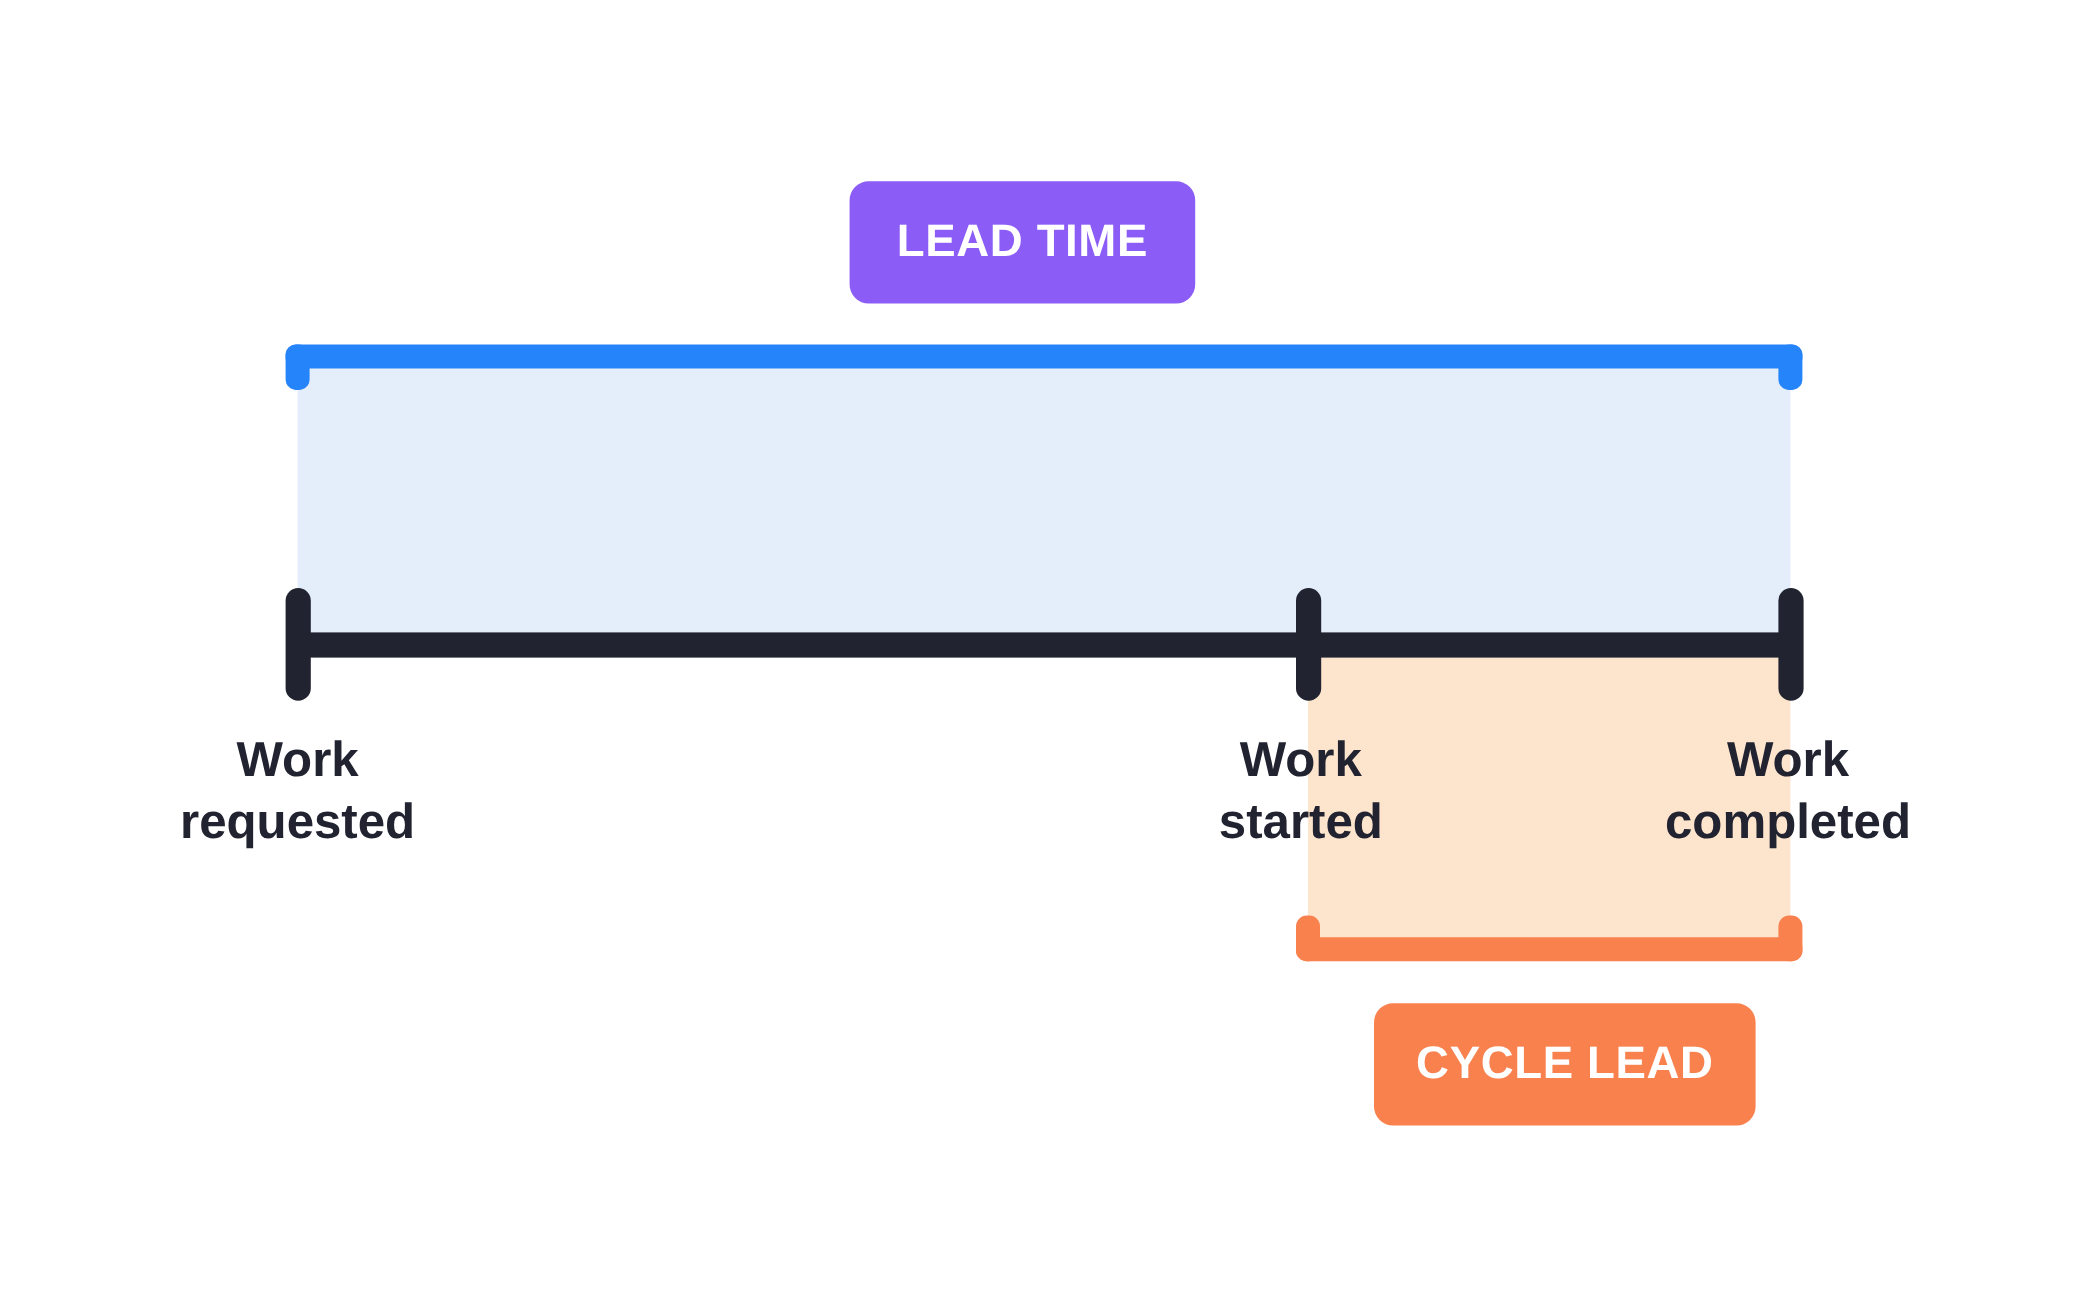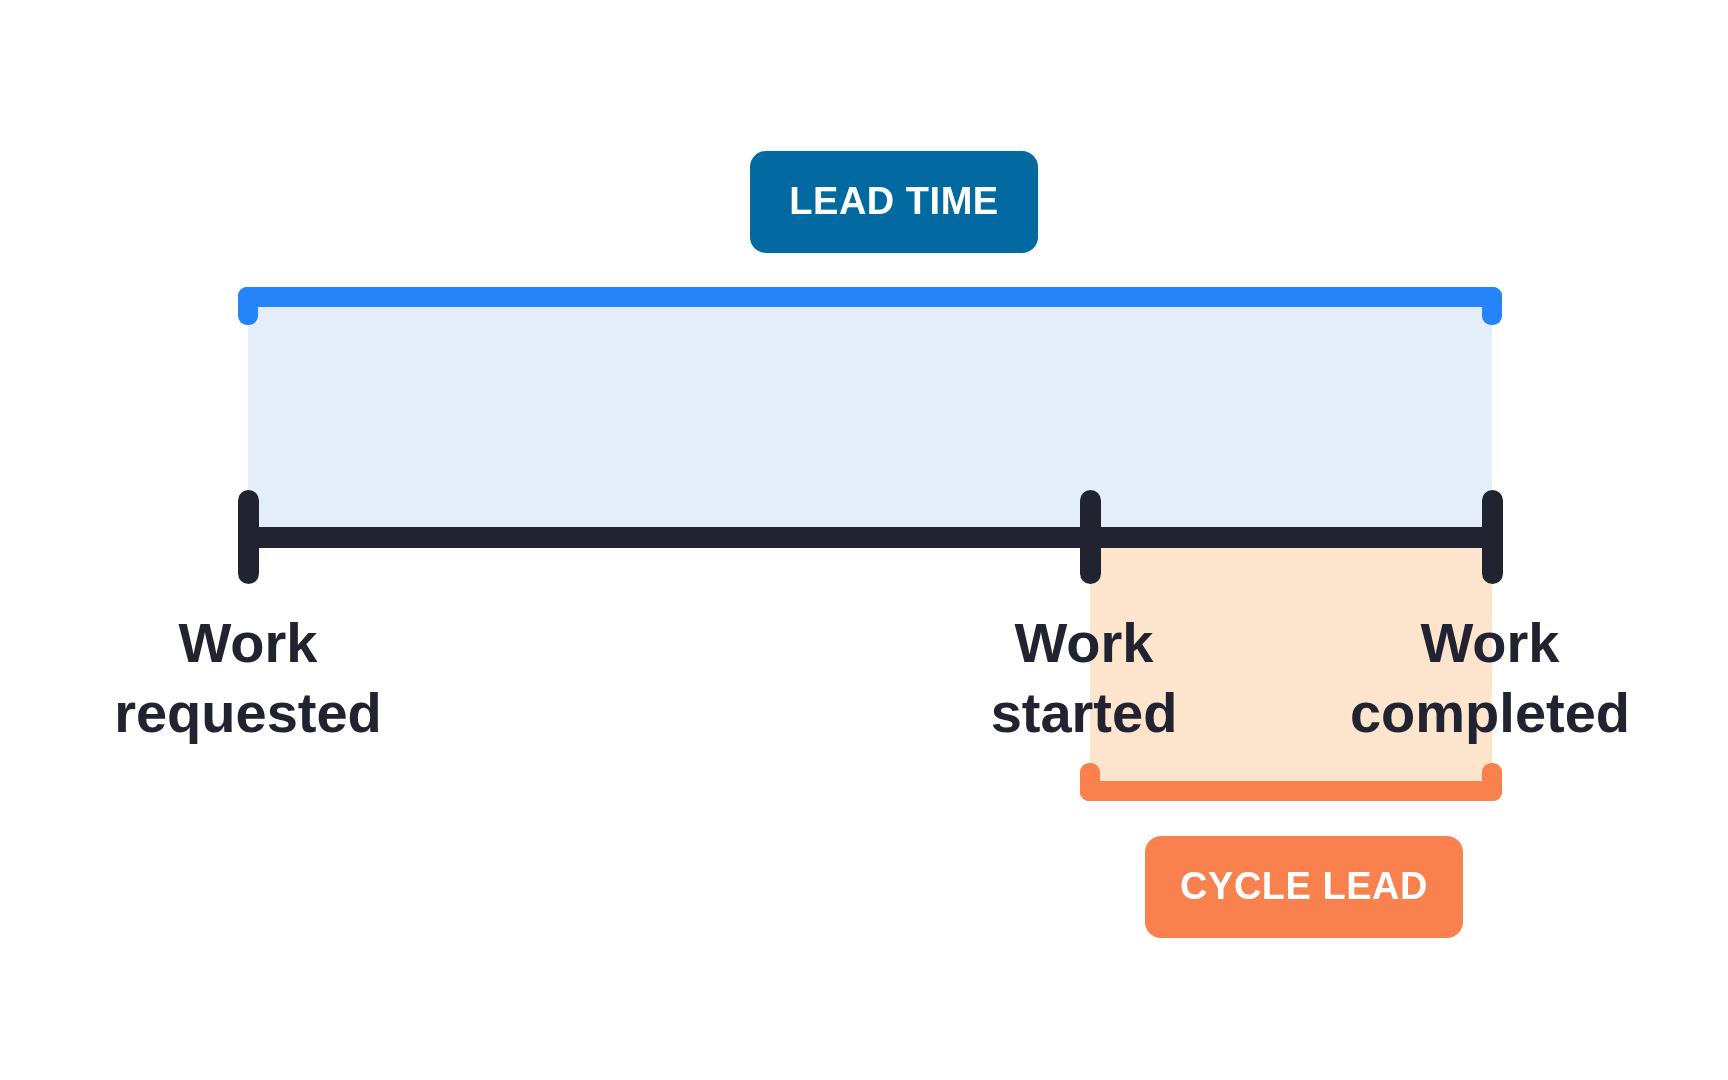--- a/index.html
+++ b/index.html
@@ -33,23 +33,22 @@
     font-size: 38px;
     line-height: 1;
     white-space: nowrap;
     box-sizing: border-box;
   }
   #lead-time-badge {
     left: 708px;
     top: 151px;
     width: 288px;
     height: 102px;
-    background: #0369a1;
+    background: #8b5cf6;
     padding-bottom: 3px;
-    margin-left: 42px;
   }
   #cycle-time-badge {
     left: 1145px;
     top: 836px;
     width: 318px;
     height: 102px;
     background: #F9814E;
     padding-bottom: 3px;
   }
 
@@ -144,21 +143,21 @@
   #tick-work-requested { left: 238px; }
   #tick-work-started   { left: 1080px; }
   #tick-work-completed { left: 1482px; }
 
   
   .milestone-label {
     position: absolute;
     top: 608px;
     color: #212330;
     font-weight: bold;
-    font-size: 56px;
+    font-size: 41px;
     line-height: 1.25;
     text-align: center;
     white-space: pre-line;
   }
   #label-work-requested { left: 48px;   width: 400px; }
   #label-work-started   { left: 884px;  width: 400px; }
   #label-work-completed { left: 1280px; width: 420px; }
 </style>
 </head>
 <body>

